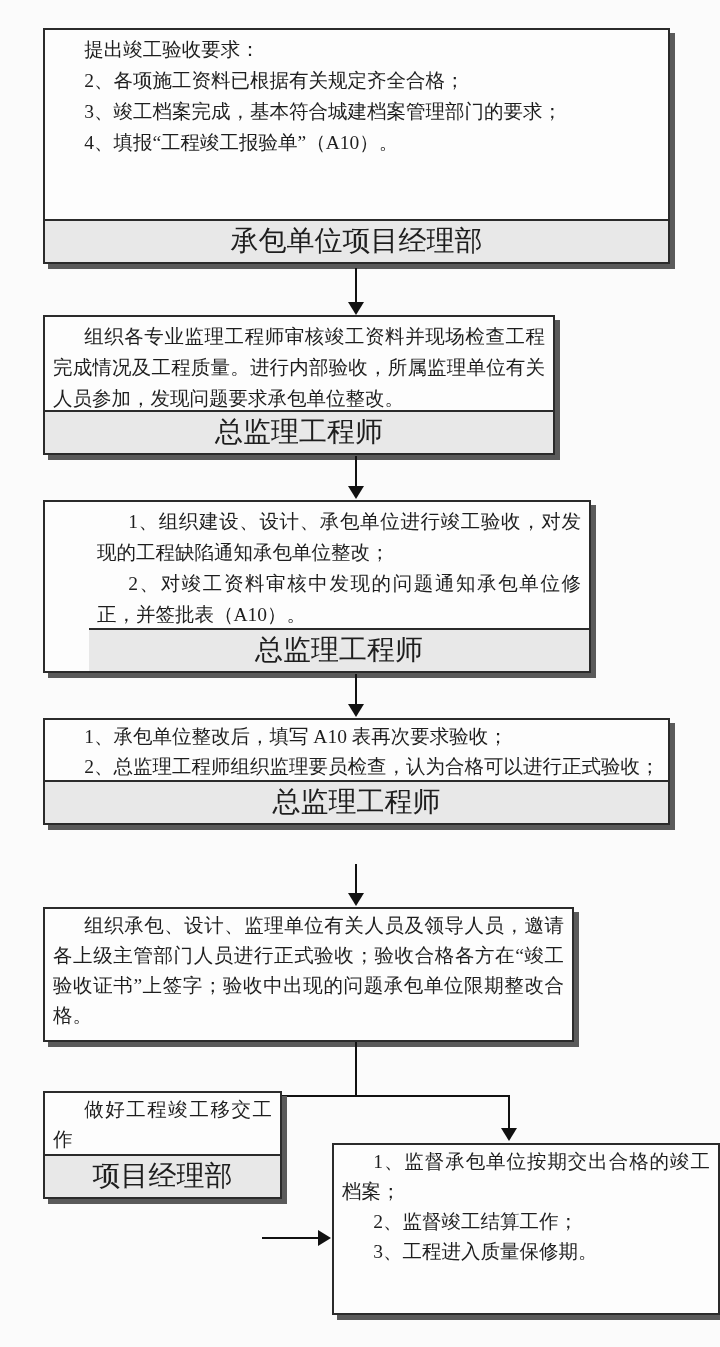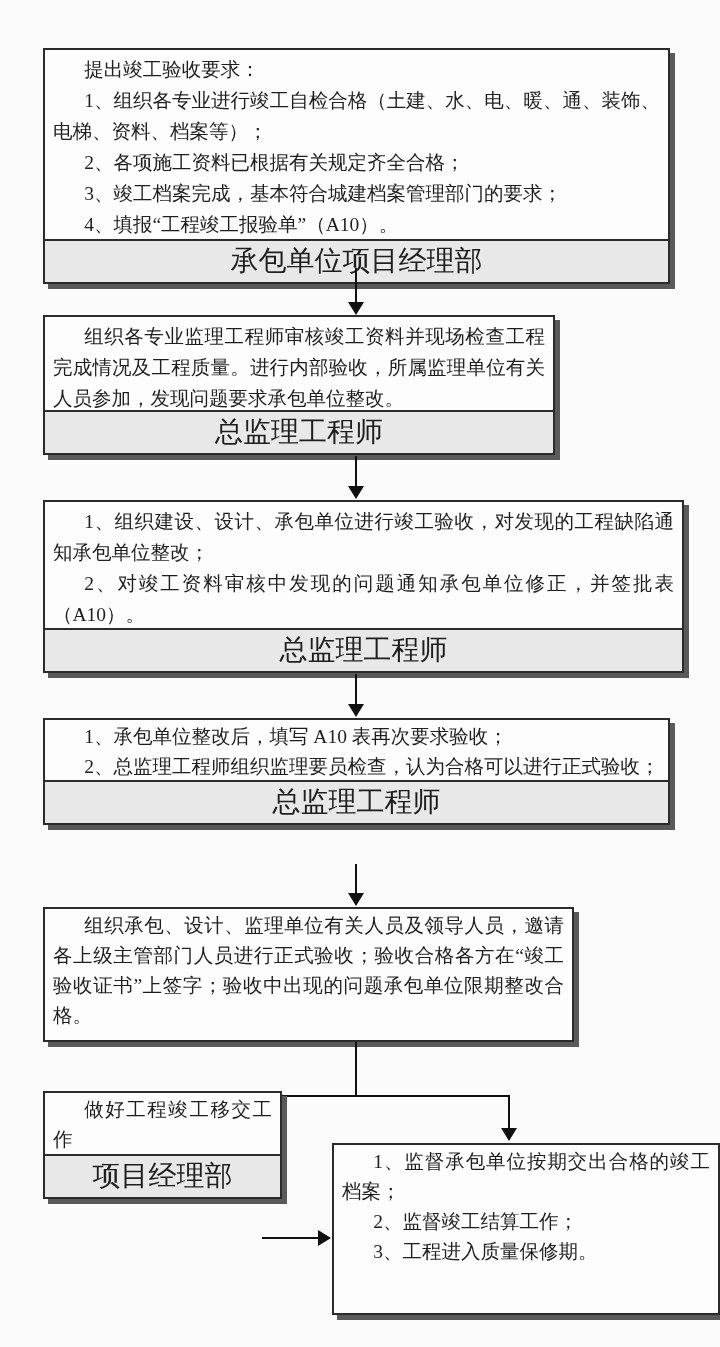--- a/index.html
+++ b/index.html
@@ -64,43 +64,42 @@
     content:"";position:absolute;right:-13px;top:-7px;
     border-top:8px solid transparent;border-bottom:8px solid transparent;
     border-left:13px solid var(--arrow);
   }
 </style>
 </head>
 <body>
 
 <div class="stage">
 
-  <div class="box" style="left:43px;top:48px;width:627px;height:236px;justify-content:flex-end;">
+  <div class="box" style="left:43px;top:28px;width:627px;height:236px;justify-content:flex-end;">
     <div class="content">
       <p>提出竣工验收要求：</p>
-      <p>1、组织各专业进行竣工自检合格（土建、水、电、暖、通、装饰、电梯、资料、档案等）；</p>
       <p>2、各项施工资料已根据有关规定齐全合格；</p>
       <p>3、竣工档案完成，基本符合城建档案管理部门的要求；</p>
       <p>4、填报“工程竣工报验单”（A10）。</p>
     </div>
     <div class="roleLabel">承包单位项目经理部</div>
   </div>
 
   <div class="varrow" style="left:355px;top:268px;height:34px;"></div>
 
   <div class="box" style="left:43px;top:315px;width:512px;height:140px;">
     <div class="content">
       <p>组织各专业监理工程师审核竣工资料并现场检查工程完成情况及工程质量。进行内部验收，所属监理单位有关人员参加，发现问题要求承包单位整改。</p>
     </div>
     <div class="roleLabel">总监理工程师</div>
   </div>
 
   <div class="varrow" style="left:355px;top:456px;height:30px;"></div>
 
-  <div class="box" style="left:43px;top:500px;width:641px;height:173px;">
+  <div class="box" style="left:43px;top:500px;width:548px;height:173px;padding-left:44px;">
     <div class="content">
       <p>1、组织建设、设计、承包单位进行竣工验收，对发现的工程缺陷通知承包单位整改；</p>
       <p>2、对竣工资料审核中发现的问题通知承包单位修正，并签批表（A10）。</p>
     </div>
     <div class="roleLabel">总监理工程师</div>
   </div>
 
   <div class="varrow" style="left:355px;top:674px;height:30px;"></div>
 
   <div class="box small" style="left:43px;top:718px;width:627px;height:107px;">

